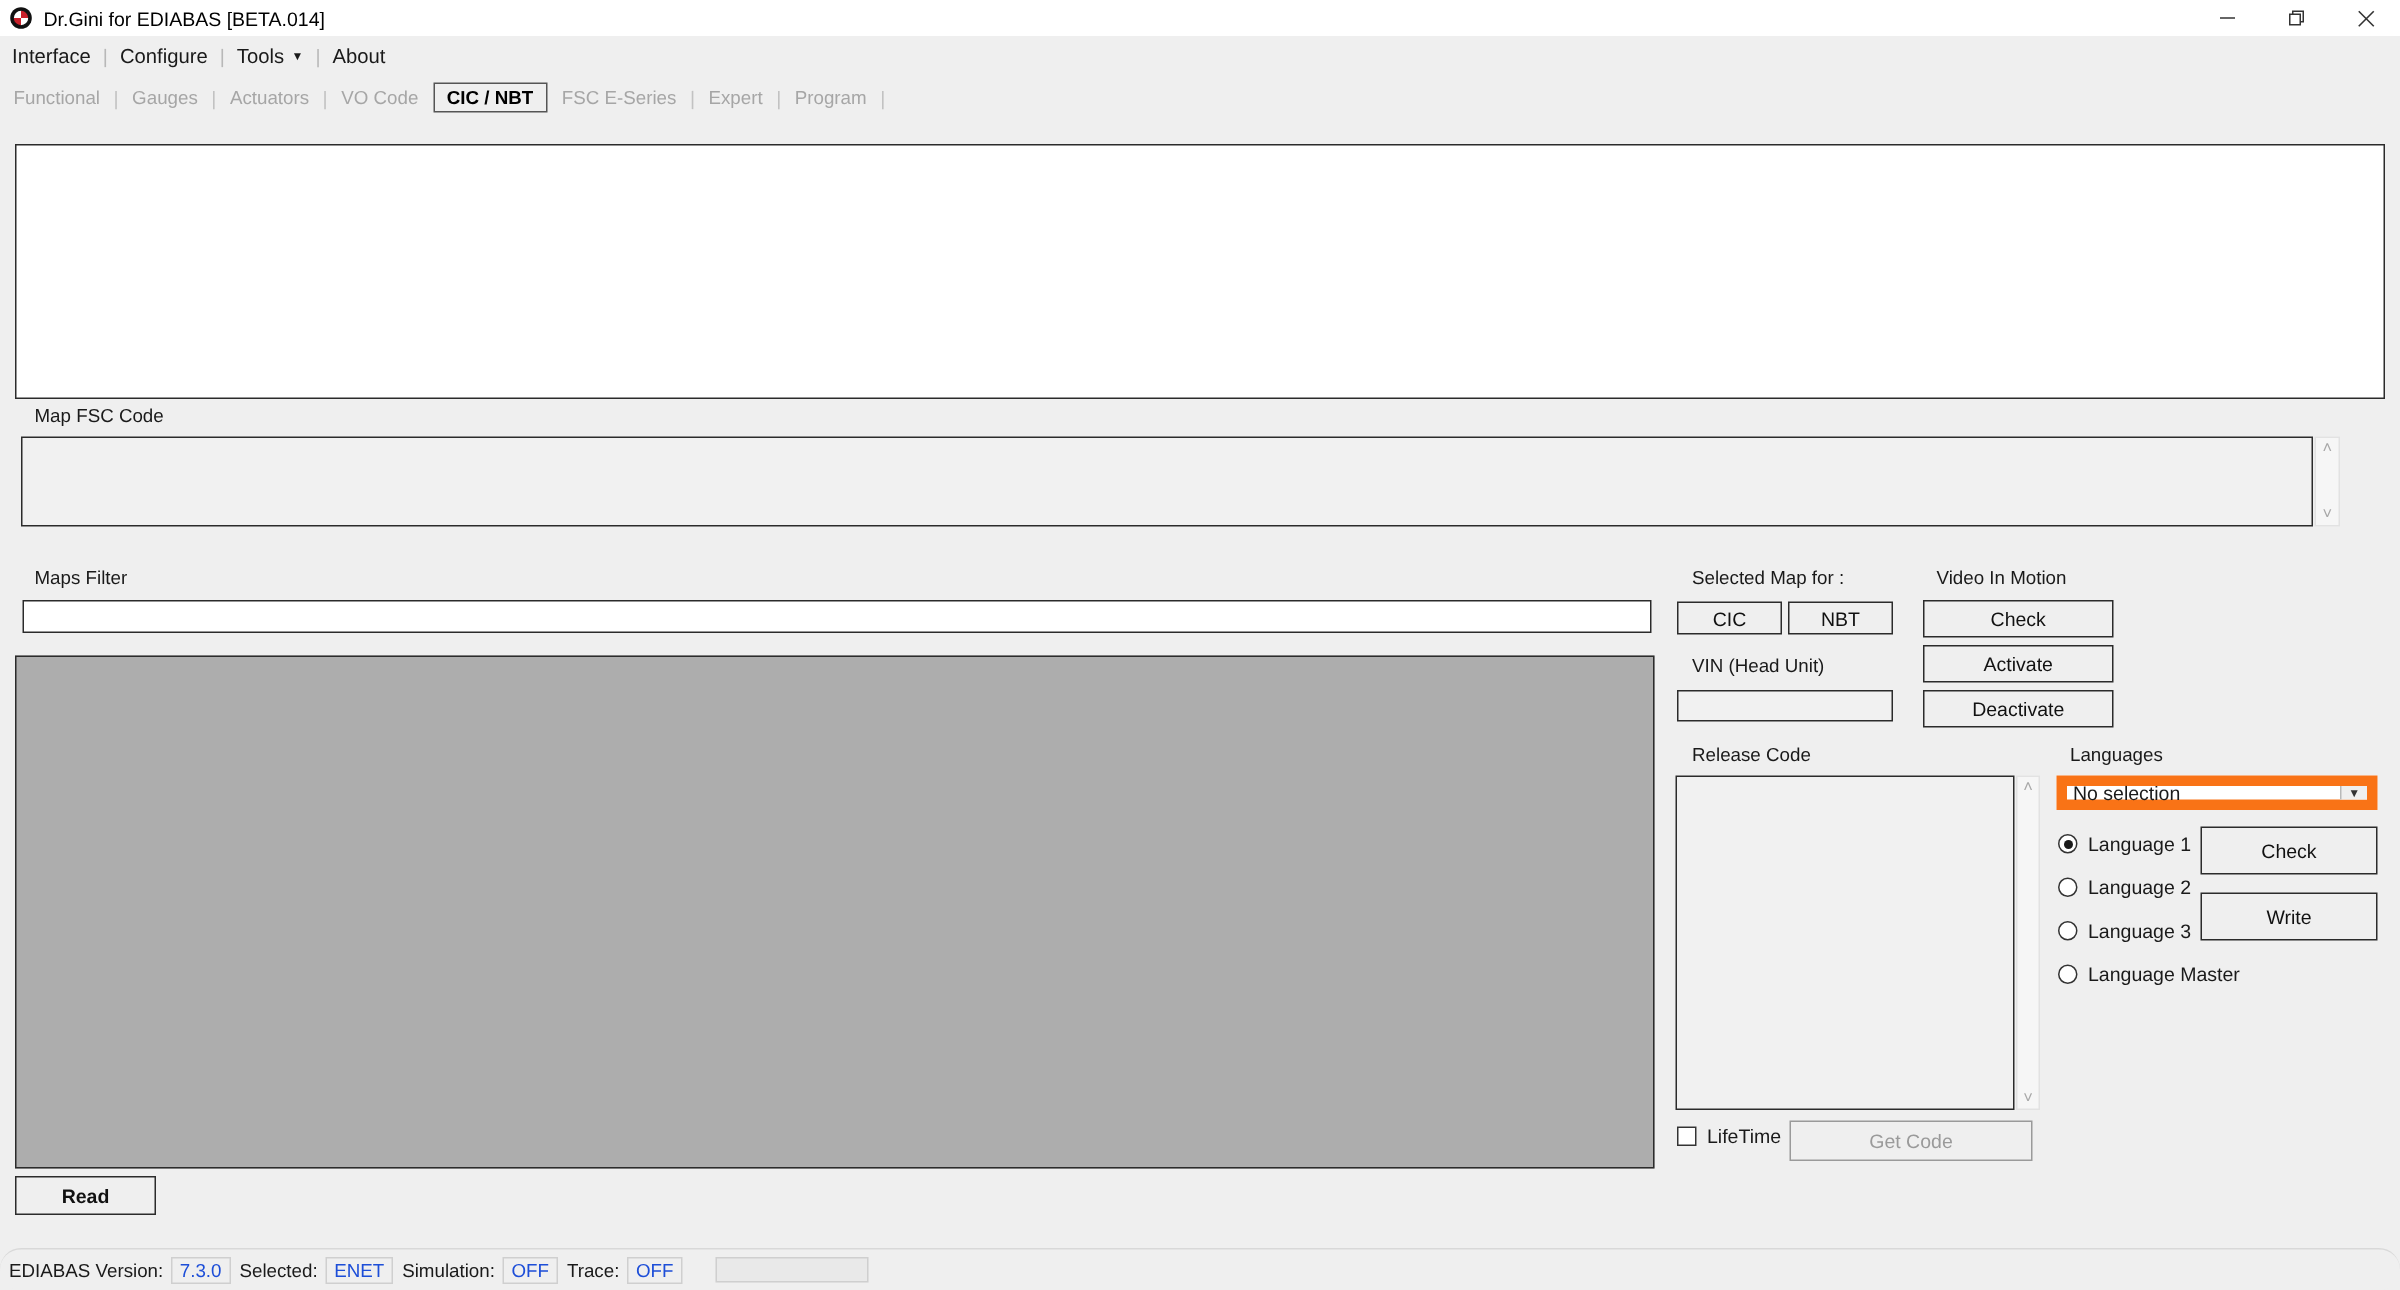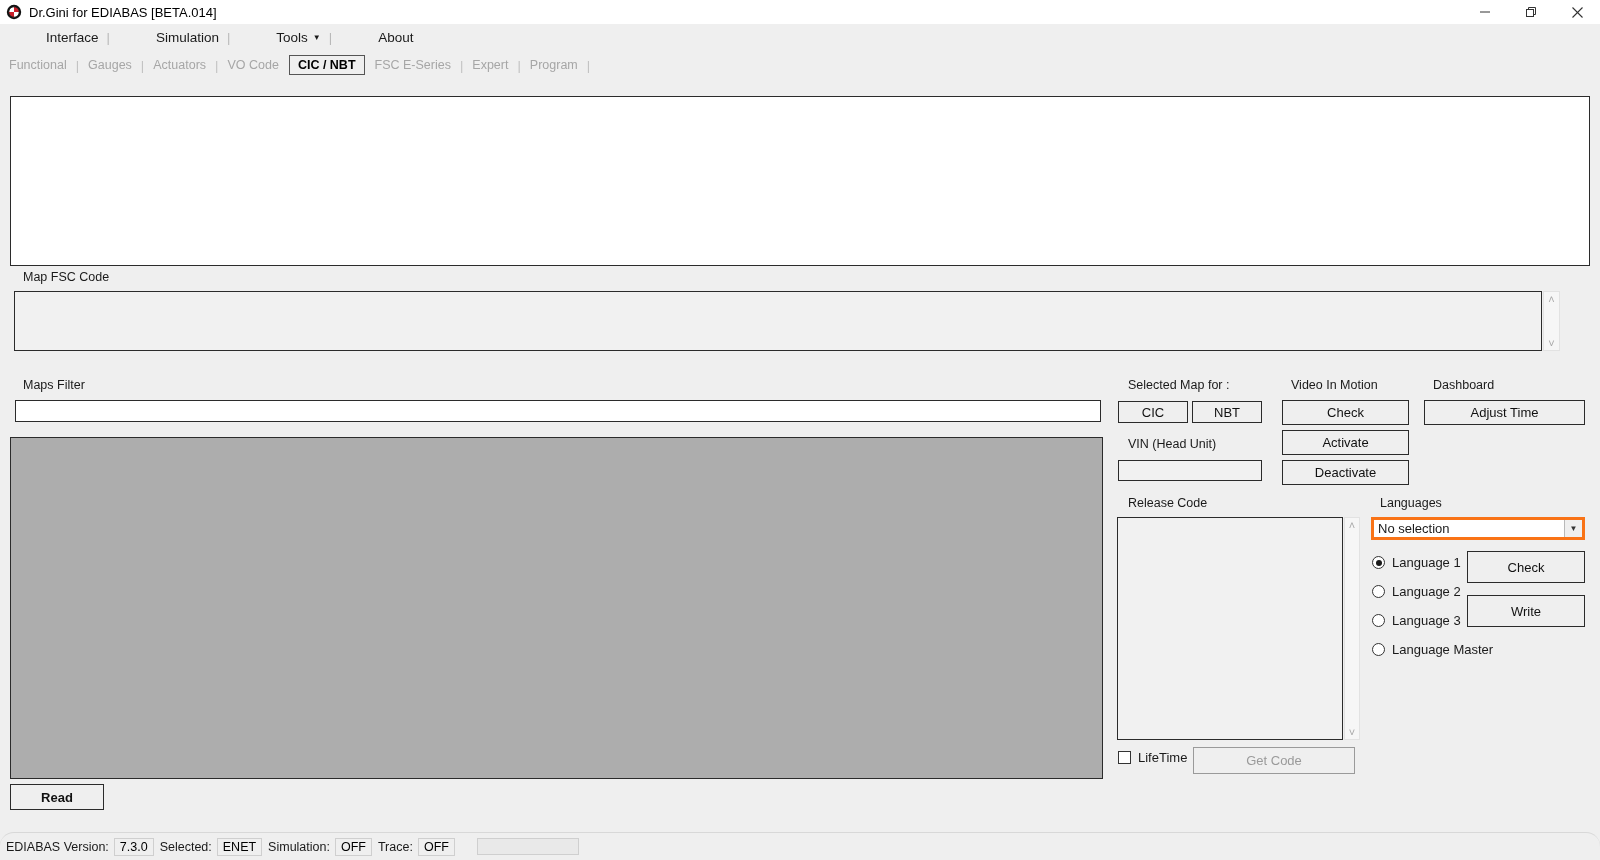--- a/index.html
+++ b/index.html
@@ -26,21 +26,21 @@
     width: 46px; height: 24px; display: flex; align-items: center; justify-content: center;
     background: #ffffff;
   }
   .win-btn svg { display: block; }
 
   
   .menubar {
     position: absolute; left: 0; top: 24px; width: 1600px; height: 26px;
     display: flex; align-items: center; background: #efefef;
   }
-  .menu-item { padding: 0 8px; font-size: 13.5px; color: #1a1a1a; margin-left: 38px; }
+  .menu-item { padding: 0 8px; font-size: 13.5px; color: #1a1a1a; }
   .menu-sep { color: #b8b8b8; font-size: 13px; }
   .caret-dn { display: inline-block; margin-left: 5px; font-size: 8px; vertical-align: middle; }
 
   
   .tabstrip {
     position: absolute; left: 0; top: 52px; width: 1600px; height: 26px;
     display: flex; align-items: center; background: #efefef;
   }
   .tab { padding: 3px 9px; font-size: 12.5px; color: #a6a6a6; }
   .tab.active {
@@ -87,40 +87,40 @@
            background: #fff; box-sizing: border-box; display: inline-block;
            position: relative; vertical-align: middle; }
   .radio.on::after {
     content: ""; position: absolute; left: 2.5px; top: 2.5px;
     width: 6px; height: 6px; border-radius: 50%; background: #1a1a1a;
   }
   .opt-row { display: flex; align-items: center; gap: 7px; font-size: 13px; }
 
   
   .combo {
-    background: #fff; border: 3px solid #f97316; box-sizing: border-box;
+    background: #fff; border: 7px solid #f97316; box-sizing: border-box;
     display: flex; align-items: center; justify-content: space-between;
     font-size: 13px; padding-left: 4px;
   }
   .combo-arrow {
     width: 17px; align-self: stretch; background: #efefef;
     border-left: 1px solid #b9b9b9;
     display: flex; align-items: center; justify-content: center;
     font-size: 8px; color: #333;
   }
 
   
   .statusbar {
     position: absolute; left: 0; bottom: 0; width: 1600px; height: 27px;
     background: #efefef; border-top: 1px solid #d8d8d8;
     display: flex; align-items: center; font-size: 12.5px; border-radius: 14px;
   }
   .st-label { margin-left: 6px; color: #1a1a1a; }
   .st-val {
-    margin-left: 5px; padding: 1px 5px; color: #000000;
+    margin-left: 5px; padding: 1px 5px; color: #1d4ed8;
     border: 1px solid #cfcfcf; background: #efefef; font-size: 12.5px;
   }
   .st-prog {
     margin-left: 22px; width: 100px; height: 15px;
     border: 1px solid #cfcfcf; background: #e9e9e9;
   }
 </style>
 </head>
 <body>
 
@@ -154,21 +154,21 @@
           <line x1="1.5" y1="1.5" x2="11.5" y2="11.5" stroke="#333" stroke-width="1.1"></line>
           <line x1="11.5" y1="1.5" x2="1.5" y2="11.5" stroke="#333" stroke-width="1.1"></line>
         </svg>
       </div>
     </div>
   </div>
 
   <div class="menubar">
     <span class="menu-item">Interface</span>
     <span class="menu-sep">|</span>
-    <span class="menu-item">Simulation</span>
+    <span class="menu-item">Configure</span>
     <span class="menu-sep">|</span>
     <span class="menu-item">
       <span>Tools</span><span class="caret-dn">▼</span>
     </span>
     <span class="menu-sep">|</span>
     <span class="menu-item">About</span>
   </div>
 
   <div class="tabstrip">
     <span class="tab">Functional</span>
@@ -228,26 +228,20 @@
 
   <div class="group" style="left:1278px; top:378px; width:135px; height:112px;">
     <div class="glabel">Video In Motion</div>
     <div class="gbody">
       <div class="btn" style="position:absolute; left:4px; top:15px; width:127px; height:25px;">Check</div>
       <div class="btn" style="position:absolute; left:4px; top:45px; width:127px; height:25px;">Activate</div>
       <div class="btn" style="position:absolute; left:4px; top:75px; width:127px; height:25px;">Deactivate</div>
     </div>
   </div>
 
-  <div class="group" style="left:1420px; top:378px; width:170px; height:112px;">
-    <div class="glabel">Dashboard</div>
-    <div class="gbody">
-      <div class="btn" style="position:absolute; left:4px; top:15px; width:161px; height:25px;">Adjust Time</div>
-    </div>
-  </div>
 
   <div class="group" style="left:1115px; top:496px; width:245px; height:283px;">
     <div class="glabel">Release Code</div>
     <div class="gbody">
       <div class="box-light" style="position:absolute; left:2px; top:14px; width:226px; height:223px;"></div>
       <div class="sbar" style="left:229px; top:14px; width:16px; height:223px; border:1px solid #e2e2e2;">
         <span class="arr">˄</span>
         <span class="arr">˅</span>
       </div>
       <div class="opt-row" style="position:absolute; left:3px; top:247px;">

